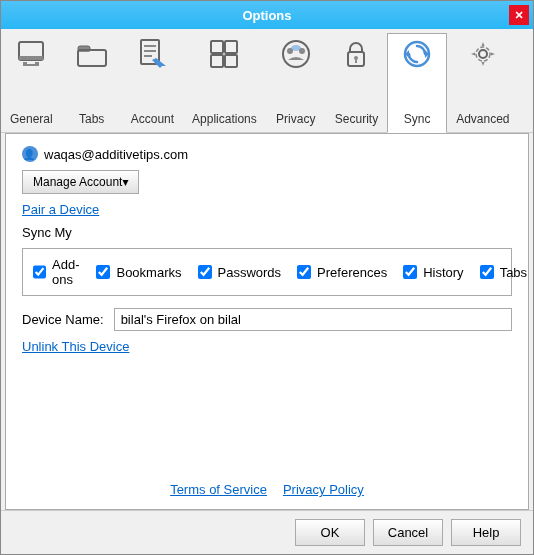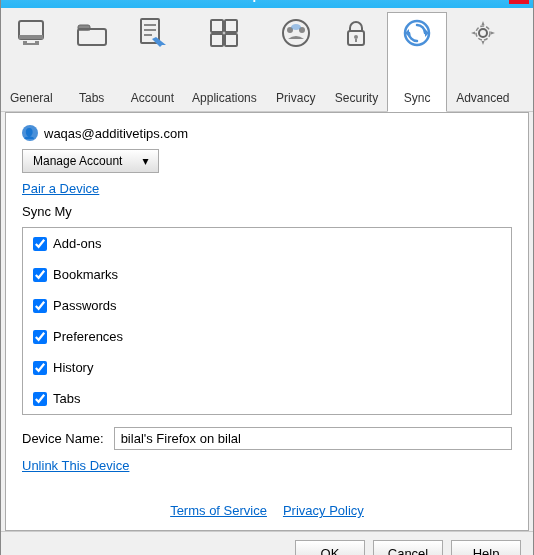--- a/index.html
+++ b/index.html
@@ -116,34 +116,34 @@
       font-size: 10px;
     }
     .manage-btn {
       background: linear-gradient(to bottom, #ffffff, #e0e0e0);
       border: 1px solid #aaa;
       padding: 4px 10px;
       cursor: pointer;
       font-size: 12px;
       display: flex;
       align-items: center;
-      gap: 20px;
+      gap: 0;
     }
     .pair-link {
       color: #0066cc;
       text-decoration: underline;
       cursor: pointer;
       font-size: 13px;
       margin-top: 2px;
     }
     .sync-box {
       border: 1px solid #aaa;
       padding: 8px 10px;
       display: flex;
-      flex-direction: column;
+      flex-direction: row;
       gap: 16px;
     }
     .sync-item {
       display: flex;
       align-items: center;
       gap: 6px;
       font-size: 13px;
     }
     .sync-item input[type="checkbox"] {
       width: 14px;

